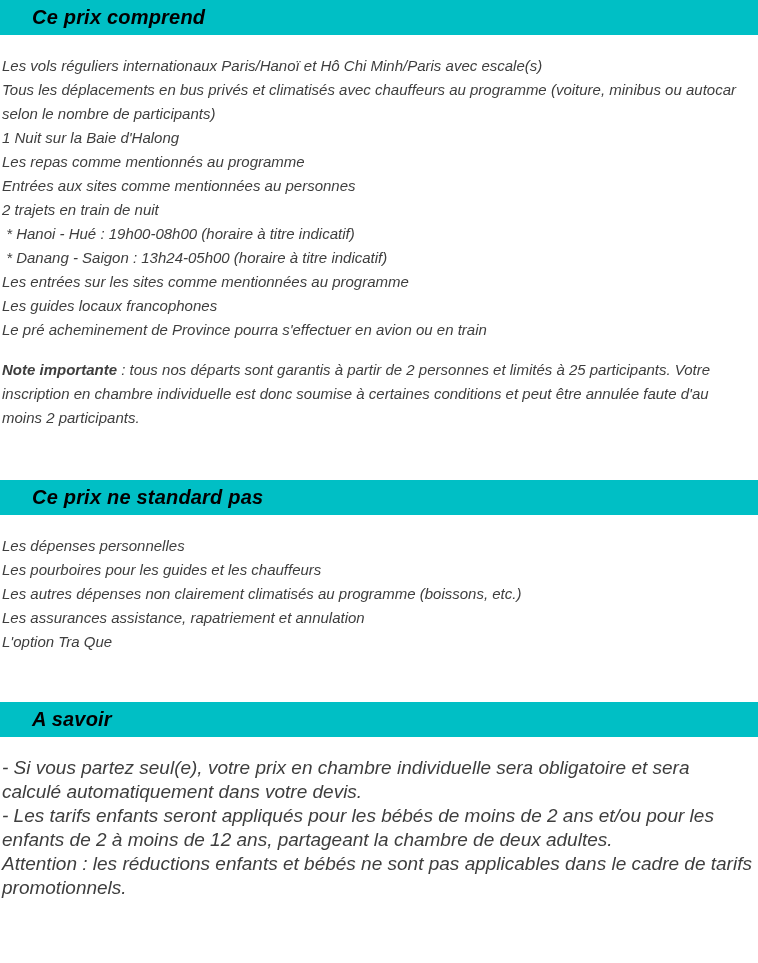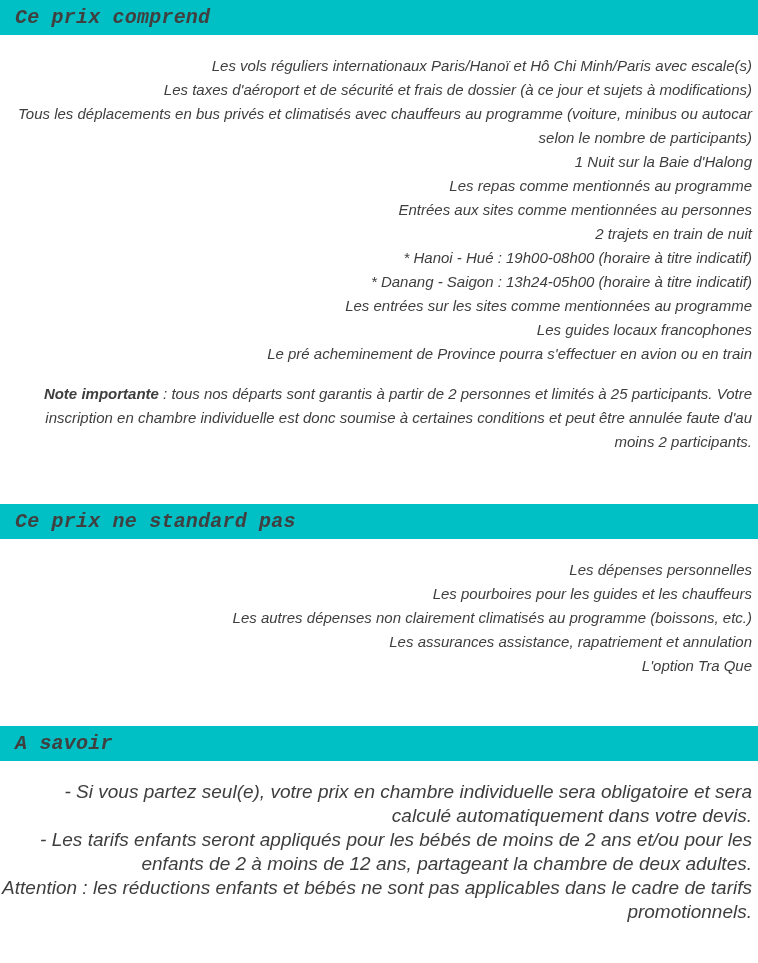--- a/index.html
+++ b/index.html
@@ -13,32 +13,31 @@
   .page { width: 758px; }
 
   .section-bar {
     background: #00bfc5;
     height: 35px;
     display: flex;
     align-items: center;
     width: 100%;
   }
   .section-bar-title {
-    color: #404040;
+    color: #000000;
     font-size: 20px;
     font-weight: bold;
     font-style: italic;
-    padding-left: 15px;
+    padding-left: 32px;
     letter-spacing: 0.2px;
-    font-family: Liberation Mono, monospace;
+    font-family: Liberation Sans, sans-serif;
   }
 
   .section-content {
     padding: 19px 6px 0 2px;
-    text-align: right;
   }
   .line {
     font-style: italic;
     font-size: 15px;
     line-height: 24px;
     color: #3e3e3e;
     white-space: pre-wrap;
   }
   .paragraph {
     font-style: italic;
@@ -46,40 +45,38 @@
     line-height: 24px;
     color: #3e3e3e;
     white-space: pre-wrap;
   }
   .note {
     margin-top: 16px;
     font-style: italic;
     font-size: 15px;
     line-height: 24px;
     color: #3e3e3e;
-    margin-left: 8px;
   }
   .note strong { font-weight: bold; }
 
   .block { margin-top: 0; }
   .block + .block { margin-top: 48px; }
   .block-included .section-content { padding-bottom: 2px; }
 </style>
 </head>
 <body>
 
 <div class="page">
 
   <section class="block block-included">
     <header class="section-bar">
       <h2 class="section-bar-title">Ce prix comprend</h2>
     </header>
     <div class="section-content">
       <div class="line">Les vols réguliers internationaux Paris/Hanoï et Hô Chi Minh/Paris avec escale(s)</div>
-      <div class="line">Les taxes d'aéroport et de sécurité et frais de dossier (à ce jour et sujets à modifications)</div>
       <div class="line">Tous les déplacements en bus privés et climatisés avec chauffeurs au programme (voiture, minibus ou autocar selon le nombre de participants)</div>
       <div class="line">1 Nuit sur la Baie d'Halong</div>
       <div class="line">Les repas comme mentionnés au programme</div>
       <div class="line">Entrées aux sites comme mentionnées au personnes</div>
       <div class="line">2 trajets en train de nuit</div>
       <div class="line"> * Hanoi - Hué : 19h00-08h00 (horaire à titre indicatif)</div>
       <div class="line"> * Danang - Saigon : 13h24-05h00 (horaire à titre indicatif)</div>
       <div class="line">Les entrées sur les sites comme mentionnées au programme</div>
       <div class="line">Les guides locaux francophones</div>
       <div class="line">Le pré acheminement de Province pourra s'effectuer en avion ou en train</div>

